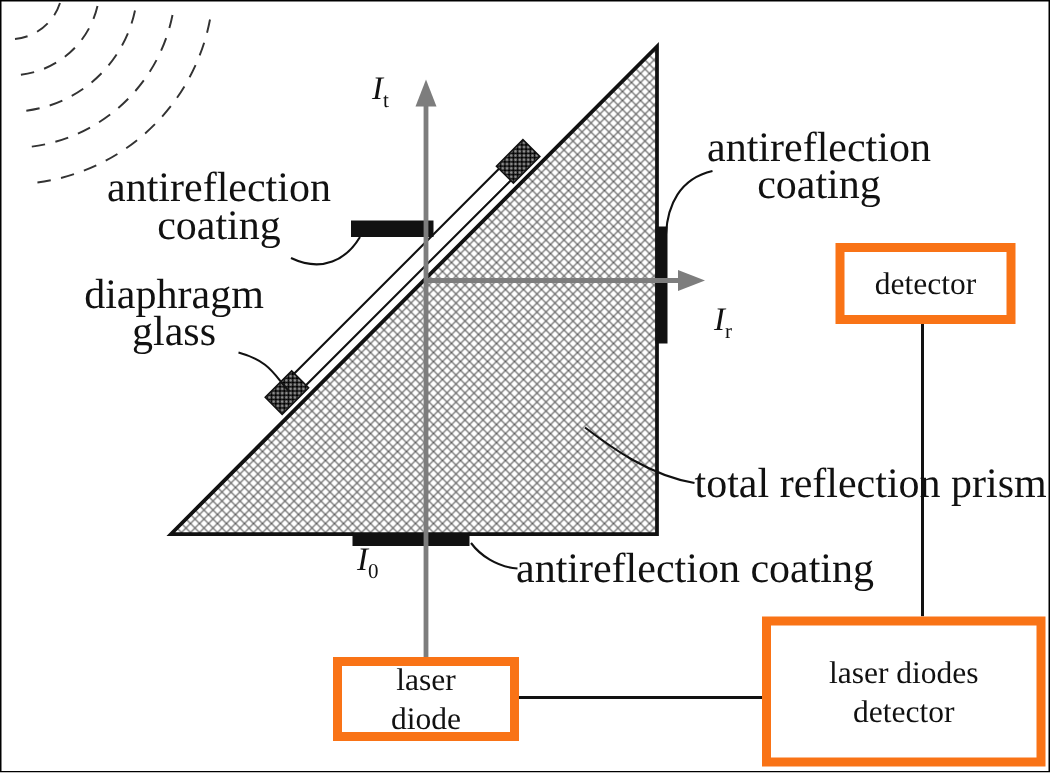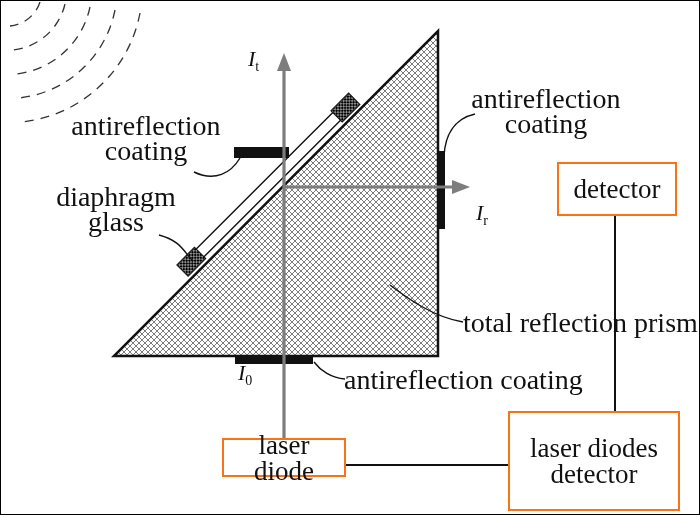--- a/index.html
+++ b/index.html
@@ -30,27 +30,27 @@
     white-space:nowrap;
   }
   .beam-lbl sub{
     font-size:14px;
     font-style:normal;
     line-height:0;
   }
   .box{
     position:absolute;
     background:#fff;
-    border:2px solid #f97316;
+    border:6px solid #f97316;
     box-sizing:border-box;
     display:flex;
     flex-direction:column;
     align-items:center;
     justify-content:center;
-    font-size:27px;
+    font-size:21px;
     line-height:26px;
     text-align:center;
   }
 </style>
 </head>
 <body>
 
 <div id="stage">
 
   <svg id="diagram-svg" width="700" height="515" viewBox="0 0 700 515">
@@ -138,23 +138,23 @@
   </div>
 
   <div class="beam-lbl" style="left:237px;top:359px;text-align:center;">
     <span>I</span><sub>0</sub>
   </div>
 
   <div class="box" style="left:556px;top:161px;width:120px;height:54px;">
     <span>detector</span>
   </div>
 
-  <div class="box" style="left:221px;top:437px;width:124px;height:39px;">
+  <div class="box" style="left:221px;top:437px;width:124px;height:56px;">
     <span>laser</span>
     <span>diode</span>
   </div>
 
-  <div class="box" style="left:507px;top:410px;width:172px;height:100px;">
+  <div class="box" style="left:507px;top:410px;width:189px;height:100px;">
     <span>laser diodes</span>
     <span>detector</span>
   </div>
 
 </div>
 
 </body></html>

